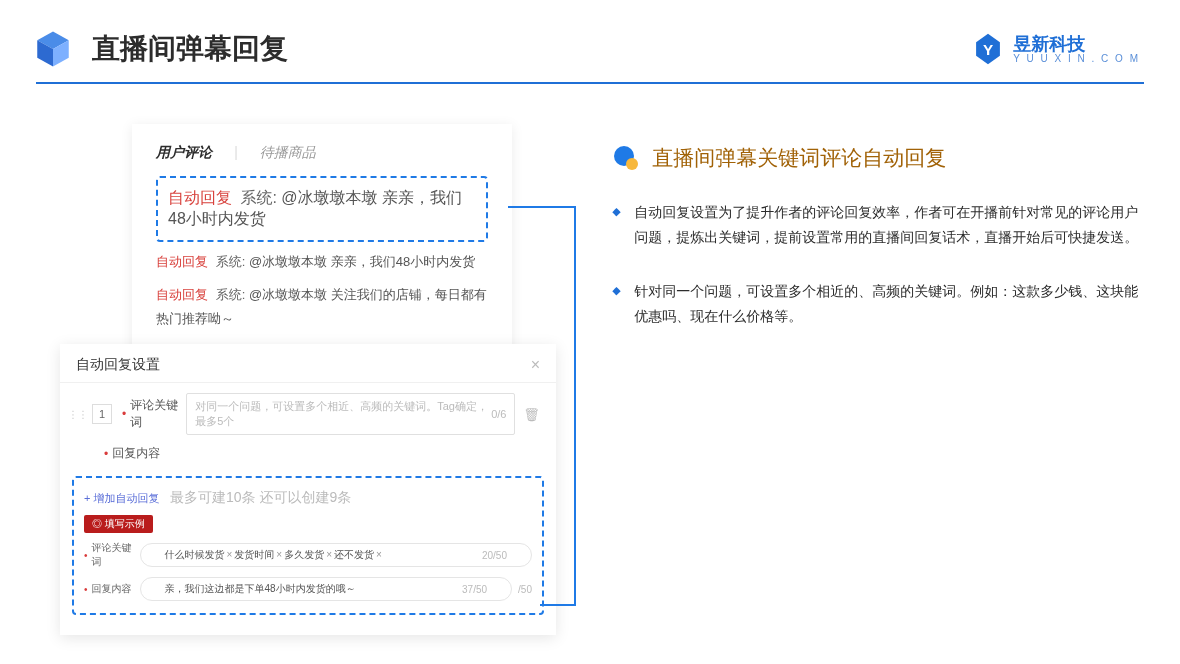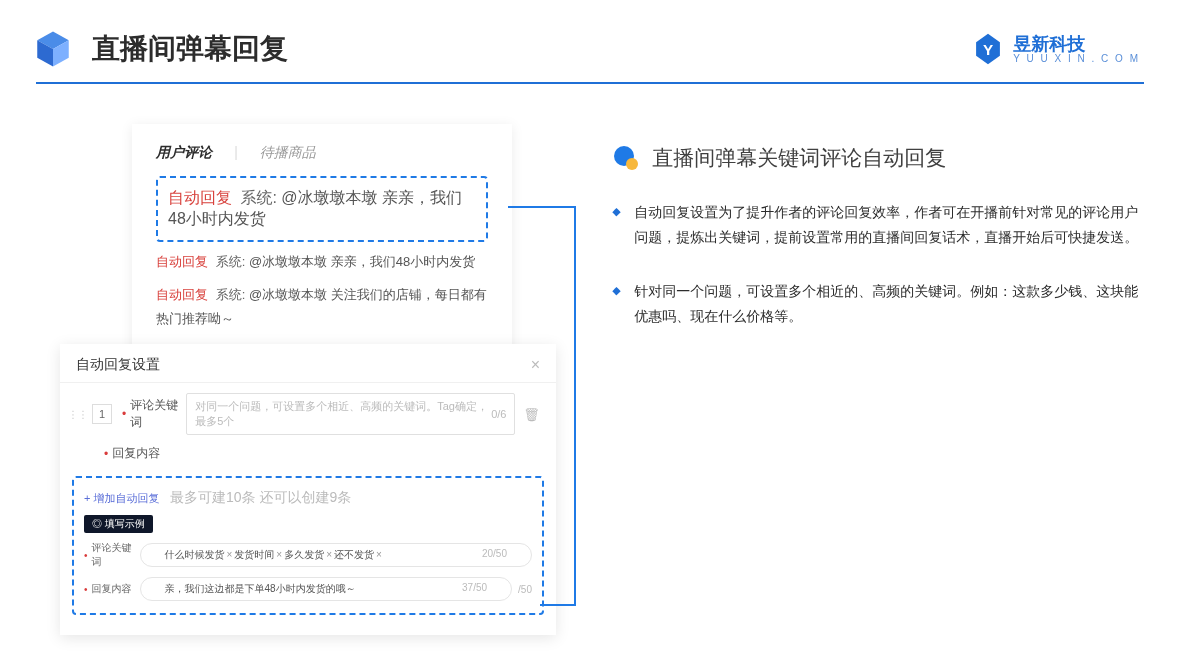--- a/index.html
+++ b/index.html
@@ -35,38 +35,38 @@
     .dot-red { color: #d93b3b; margin-right: 4px; }
     .field-label { color: #555; width: 56px; }
     .field-input { flex: 1; border: 1px solid #e0e0e0; border-radius: 2px; padding: 5px 8px; font-size: 11px; color: #bbb; display: flex; align-items: center; justify-content: space-between; }
     .field-placeholder { color: #bbb; }
     .counter { color: #bbb; font-size: 11px; text-align: center; }
     .trash-icon { color: #bbb; margin-left: 8px; font-size: 13px; }
     
     .add-section { margin: 14px 12px 0; border: 2px dashed #1f7ae6; border-radius: 4px; padding: 10px 10px 12px; }
     .add-link { color: #5a6ed8; font-size: 11px; }
     .add-hint { color: #bbb; font-size: 14px; margin-left: 6px; }
-    .fill-badge { display: inline-block; background: #0f172a; color: #fff; font-size: 10px; padding: 2px 8px; border-radius: 2px; margin-top: 8px; }
+    .fill-badge { display: inline-block; background: #b91c1c; color: #fff; font-size: 10px; padding: 2px 8px; border-radius: 2px; margin-top: 8px; }
     .example-row { display: flex; align-items: center; font-size: 10px; margin-top: 8px; }
     .ex-label { color: #666; width: 48px; }
-    .ex-input { flex: 1; border: 1px solid #e5e5e5; border-radius: 12px; padding: 4px 24px; display: flex; gap: 2px; }
+    .ex-input { flex: 1; border: 1px solid #e5e5e5; border-radius: 12px; padding: 4px 24px; display: flex; align-items: center; gap: 2px; }
     .ex-tag { color: #555; font-size: 10px; }
     .ex-tag::after { content: "×"; color: #999; margin-left: 2px; }
     .ex-text { color: #555; font-size: 10px; }
     .ex-count { margin-left: auto; color: #bbb; font-size: 10px; }
     .ext-count-out { color: #bbb; font-size: 10px; margin-left: 6px; }
     
     .connector-h { position: absolute; top: 82px; left: 448px; width: 68px; height: 0; border-top: 2px solid #1f7ae6; }
     .connector-v { position: absolute; top: 82px; left: 514px; width: 0; height: 400px; border-left: 2px solid #1f7ae6; }
     .connector-h2 { position: absolute; top: 480px; left: 480px; width: 36px; height: 0; border-top: 2px solid #1f7ae6; }
     
     .right-col { width: 540px; padding-top: 20px; }
     .section-title { display: flex; align-items: center; gap: 12px; margin-bottom: 28px; }
     .title-bubble { position: relative; width: 28px; height: 28px; }
-    .section-title-text { font-size: 21px; color: #404040; font-weight: 500; }
+    .section-title-text { font-size: 21px; color: #a16207; font-weight: 500; }
     .bullet-list { list-style: none; }
     .bullet-item { position: relative; padding-left: 22px; font-size: 14px; line-height: 1.75; color: #2c2c2c; margin-bottom: 30px; }
     .bullet-item::before { content: "◆"; position: absolute; left: 0; top: 2px; color: #1f6fd6; font-size: 11px; }
   </style>
 </head>
 <body>
 
 <div class="header">
   <span class="header-icon">
     <svg viewBox="0 0 48 48">

